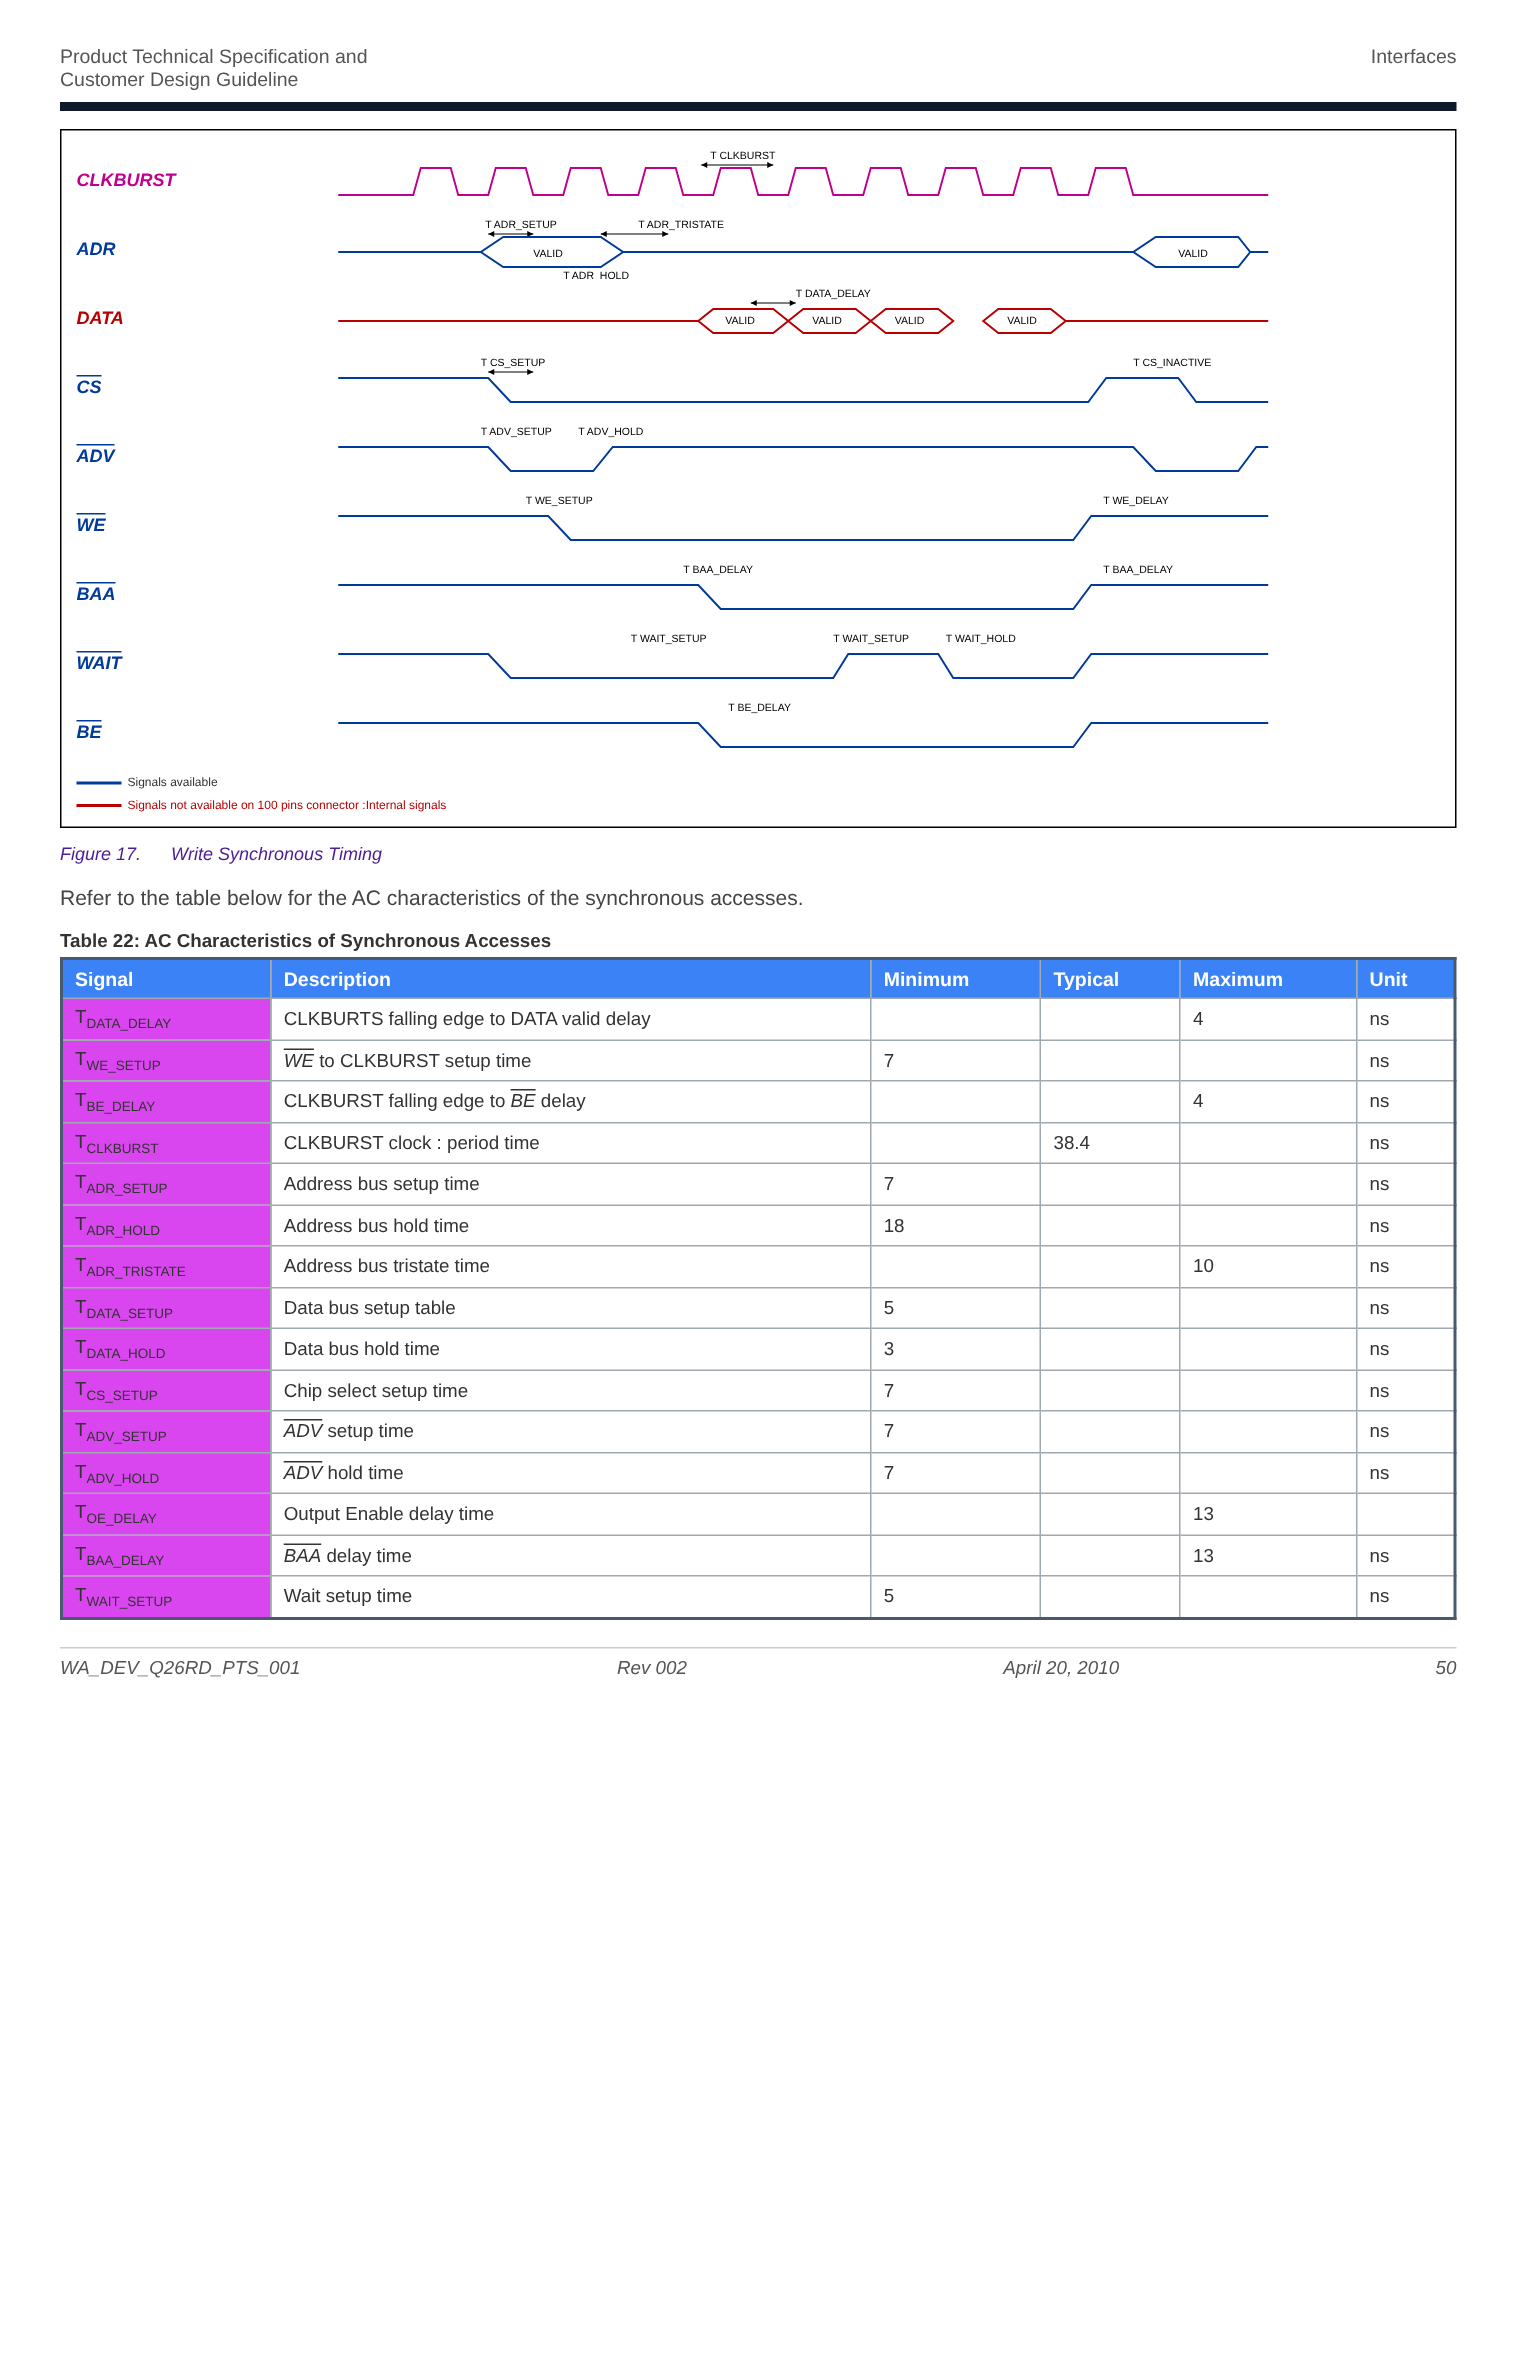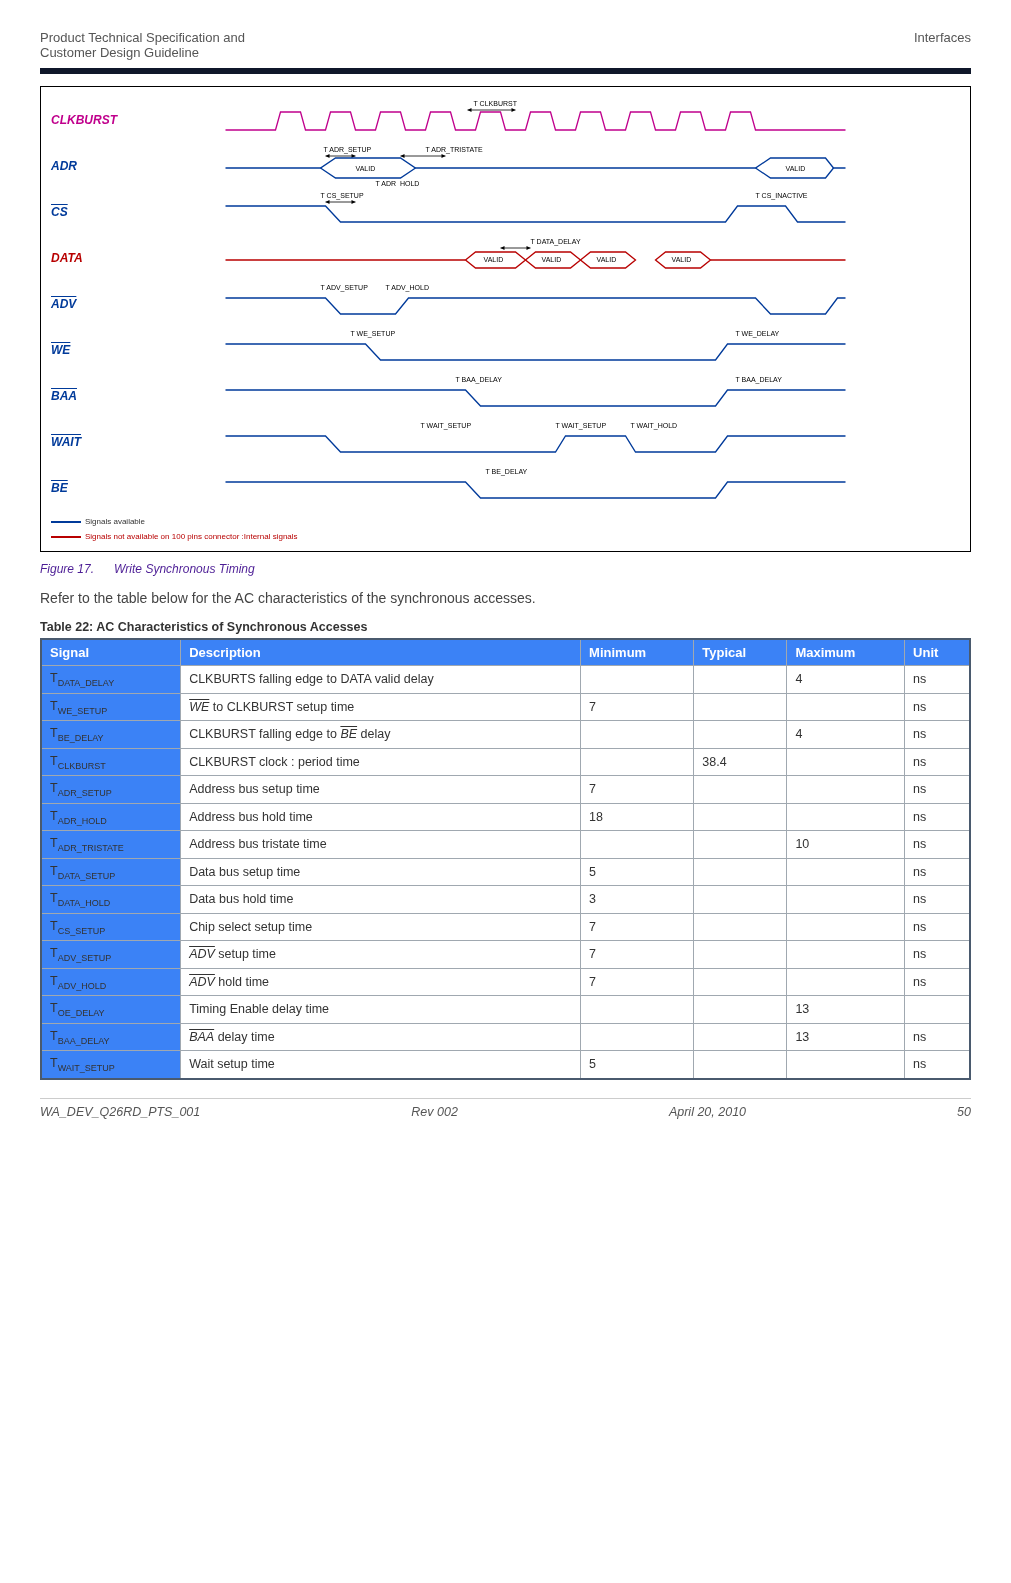--- a/index.html
+++ b/index.html
@@ -34,21 +34,21 @@
   .legend { display:flex; gap:14px; align-items:flex-end; font-size:8px; margin-top:6px; }
   .legend-item { display:flex; align-items:center; gap:4px; }
   .lsw { width:30px; height:2px; background:#003a9a; }
   .lsw.red { background:#b80000; }
   .caption { font-style: italic; font-size: 12px; color:#4c1d95; margin: 8px 0 14px; }
   .body-text { font-size: 14px; margin: 10px 0 14px; color:#444;}
   .tbl-title { font-weight: bold; font-size: 12.5px; margin: 10px 0 4px; }
   table { border-collapse: collapse; width:100%; border: 2px solid #4a5a6e; }
   th, td { border: 1px solid #a0a8b0; padding: 5px 8px; font-size: 12.5px; text-align:left; vertical-align: middle; }
   th { background: #3b82f6; color: #fff; font-size: 13px; }
-  td.sigcell { background: #3b82f6; }
+  td.sigcell { background: #d946ef; }
   .sub { font-size: 9px; vertical-align: sub; }
   .overline { text-decoration: overline; font-style: italic; }
   .footer { display:flex; justify-content: space-between; margin-top: 18px; padding-top: 6px; border-top:1px solid #ccc; color:#555; font-size:12.5px;font-style:italic;}
   svg { width:100%; height:100%; }
   svg text { font-size: 7px; fill:#000; }
   .blue { stroke:#003a9a; fill:none; stroke-width:1.3; }
   .red  { stroke:#b80000; fill:none; stroke-width:1.3; }
   .mag  { stroke:#c0008c; fill:none; stroke-width:1.3; }
   .arr  { stroke:#000; stroke-width:0.8; }
 </style>
@@ -88,34 +88,20 @@
         <line x1="100" y1="10" x2="130" y2="10" class="arr"></line>
           <polygon points="100,10 104,8 104,12"></polygon>
           <polygon points="130,10 126,8 126,12"></polygon>
         <line x1="175" y1="10" x2="220" y2="10" class="arr"></line>
           <polygon points="175,10 179,8 179,12"></polygon>
           <polygon points="220,10 216,8 216,12"></polygon>
         <path class="blue" d="M0 22 H95 L110 12 H175 L190 22 H530 L545 12 H600 L608 22 H620"></path>
         <path class="blue" d="M95 22 L110 32 H175 L190 22 M530 22 L545 32 H600 L608 22"></path>
         <text x="130" y="25" font-size="7" fill="#003a9a">VALID</text>
         <text x="560" y="25" font-size="7" fill="#003a9a">VALID</text>
-      </svg>
-    </div>
-  </div>
-
-  <div class="sig-row">
-    <div class="sig-label over">CS</div>
-    <div class="wave-area">
-      <svg viewBox="0 0 620 40">
-        <text x="95" y="6">T CS_SETUP</text>
-        <text x="530" y="6">T CS_INACTIVE</text>
-        <line x1="100" y1="10" x2="130" y2="10" class="arr"></line>
-          <polygon points="100,10 104,8 104,12"></polygon>
-          <polygon points="130,10 126,8 126,12"></polygon>
-        <path class="blue" d="M0 14 H100 L115 30 H500 L512 14 H560 L572 30 H620"></path>
       </svg>
     </div>
   </div>
 
   <div class="sig-row">
     <div class="sig-label red">DATA</div>
     <div class="wave-area">
       <svg viewBox="0 0 620 40">
         <text x="305" y="6">T DATA_DELAY</text>
         <line x1="275" y1="10" x2="305" y2="10" class="arr"></line>
@@ -131,20 +117,34 @@
         <text x="258" y="24" font-size="6.5" fill="#b80000">VALID</text>
         <text x="316" y="24" font-size="6.5" fill="#b80000">VALID</text>
         <text x="371" y="24" font-size="6.5" fill="#b80000">VALID</text>
         <text x="446" y="24" font-size="6.5" fill="#b80000">VALID</text>
         <path class="red" d="M485 22 H620"></path>
       </svg>
     </div>
   </div>
 
   <div class="sig-row">
+    <div class="sig-label over">CS</div>
+    <div class="wave-area">
+      <svg viewBox="0 0 620 40">
+        <text x="95" y="6">T CS_SETUP</text>
+        <text x="530" y="6">T CS_INACTIVE</text>
+        <line x1="100" y1="10" x2="130" y2="10" class="arr"></line>
+          <polygon points="100,10 104,8 104,12"></polygon>
+          <polygon points="130,10 126,8 126,12"></polygon>
+        <path class="blue" d="M0 14 H100 L115 30 H500 L512 14 H560 L572 30 H620"></path>
+      </svg>
+    </div>
+  </div>
+
+  <div class="sig-row">
     <div class="sig-label over">ADV</div>
     <div class="wave-area">
       <svg viewBox="0 0 620 40">
         <text x="95" y="6">T ADV_SETUP</text>
         <text x="160" y="6">T ADV_HOLD</text>
         <path class="blue" d="M0 14 H100 L115 30 H170 L183 14 H530 L545 30 H600 L612 14 H620"></path>
       </svg>
     </div>
   </div>
 
@@ -276,21 +276,21 @@
       <tr>
         <td class="sigcell">T<span class="sub">ADR_TRISTATE</span></td>
         <td>Address bus tristate time</td>
         <td></td>
         <td></td>
         <td>10</td>
         <td>ns</td>
       </tr>
       <tr>
         <td class="sigcell">T<span class="sub">DATA_SETUP</span></td>
-        <td>Data bus setup time</td>
+        <td>Data bus setup table</td>
         <td>5</td>
         <td></td>
         <td></td>
         <td>ns</td>
       </tr>
       <tr>
         <td class="sigcell">T<span class="sub">DATA_HOLD</span></td>
         <td>Data bus hold time</td>
         <td>3</td>
         <td></td>
@@ -316,21 +316,21 @@
       <tr>
         <td class="sigcell">T<span class="sub">ADV_HOLD</span></td>
         <td><span class="overline">ADV</span> hold time</td>
         <td>7</td>
         <td></td>
         <td></td>
         <td>ns</td>
       </tr>
       <tr>
         <td class="sigcell">T<span class="sub">OE_DELAY</span></td>
-        <td>Timing Enable delay time</td>
+        <td>Output Enable delay time</td>
         <td></td>
         <td></td>
         <td>13</td>
         <td></td>
       </tr>
       <tr>
         <td class="sigcell">T<span class="sub">BAA_DELAY</span></td>
         <td><span class="overline">BAA</span> delay time</td>
         <td></td>
         <td></td>

